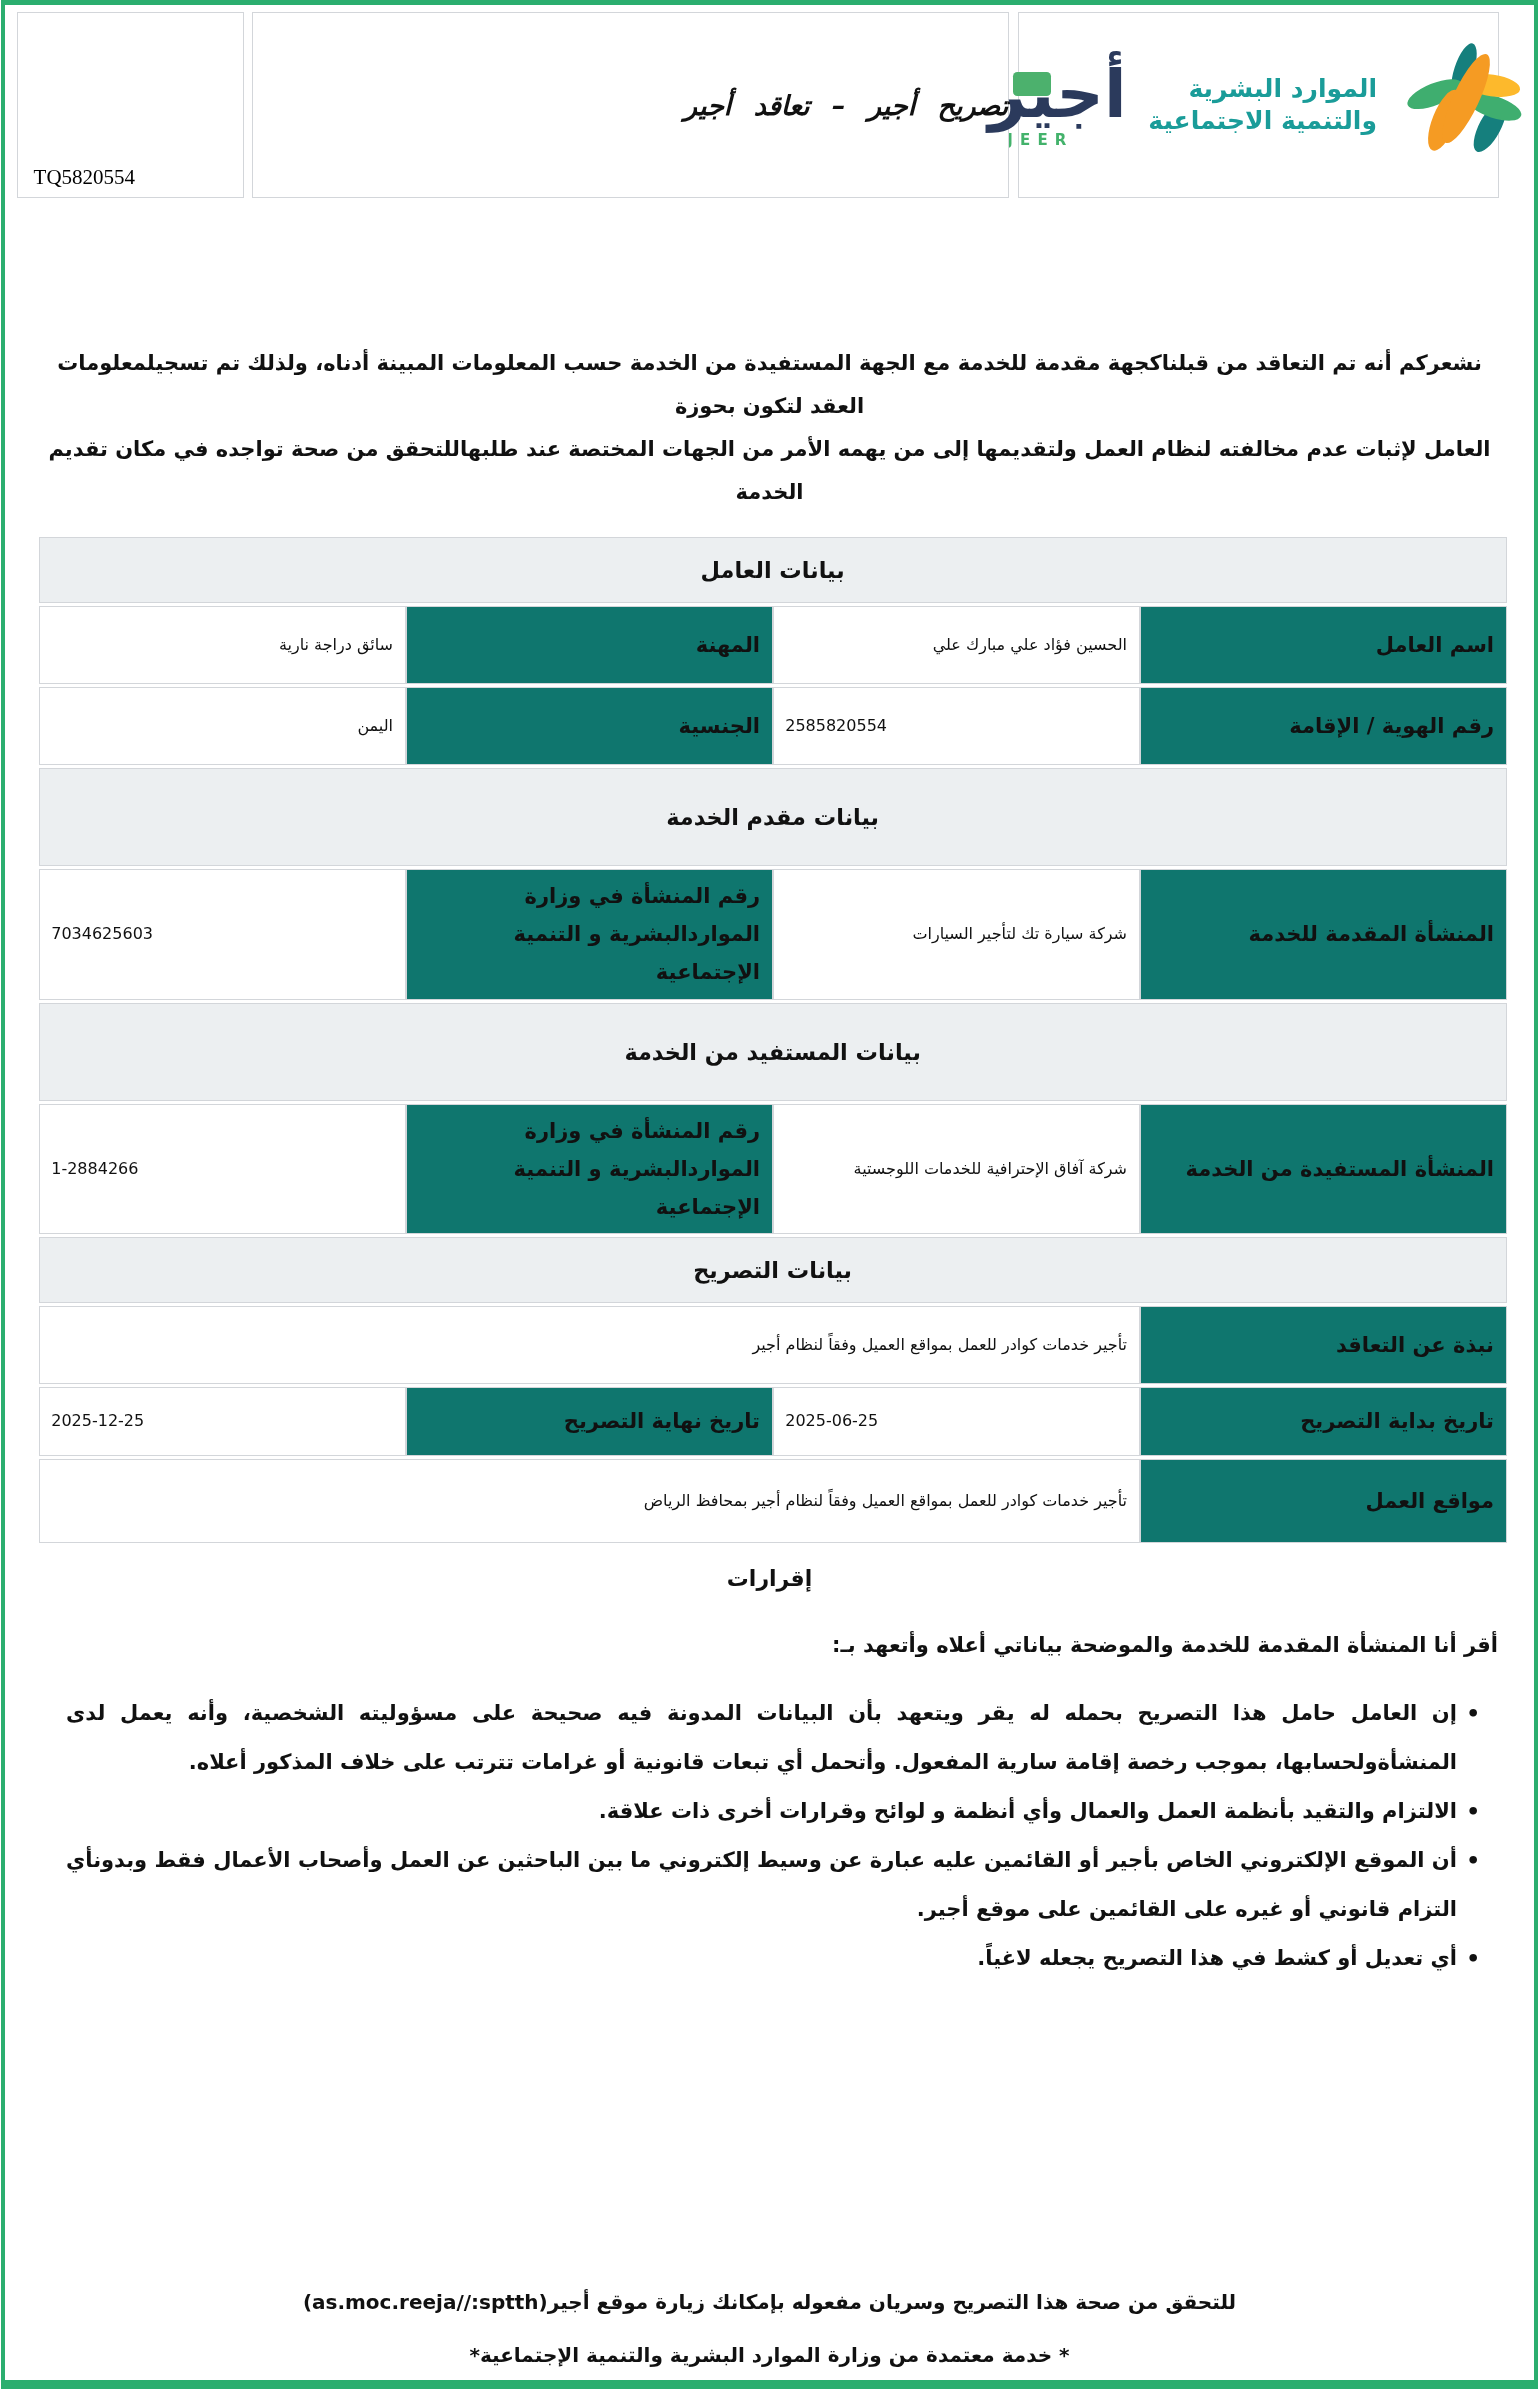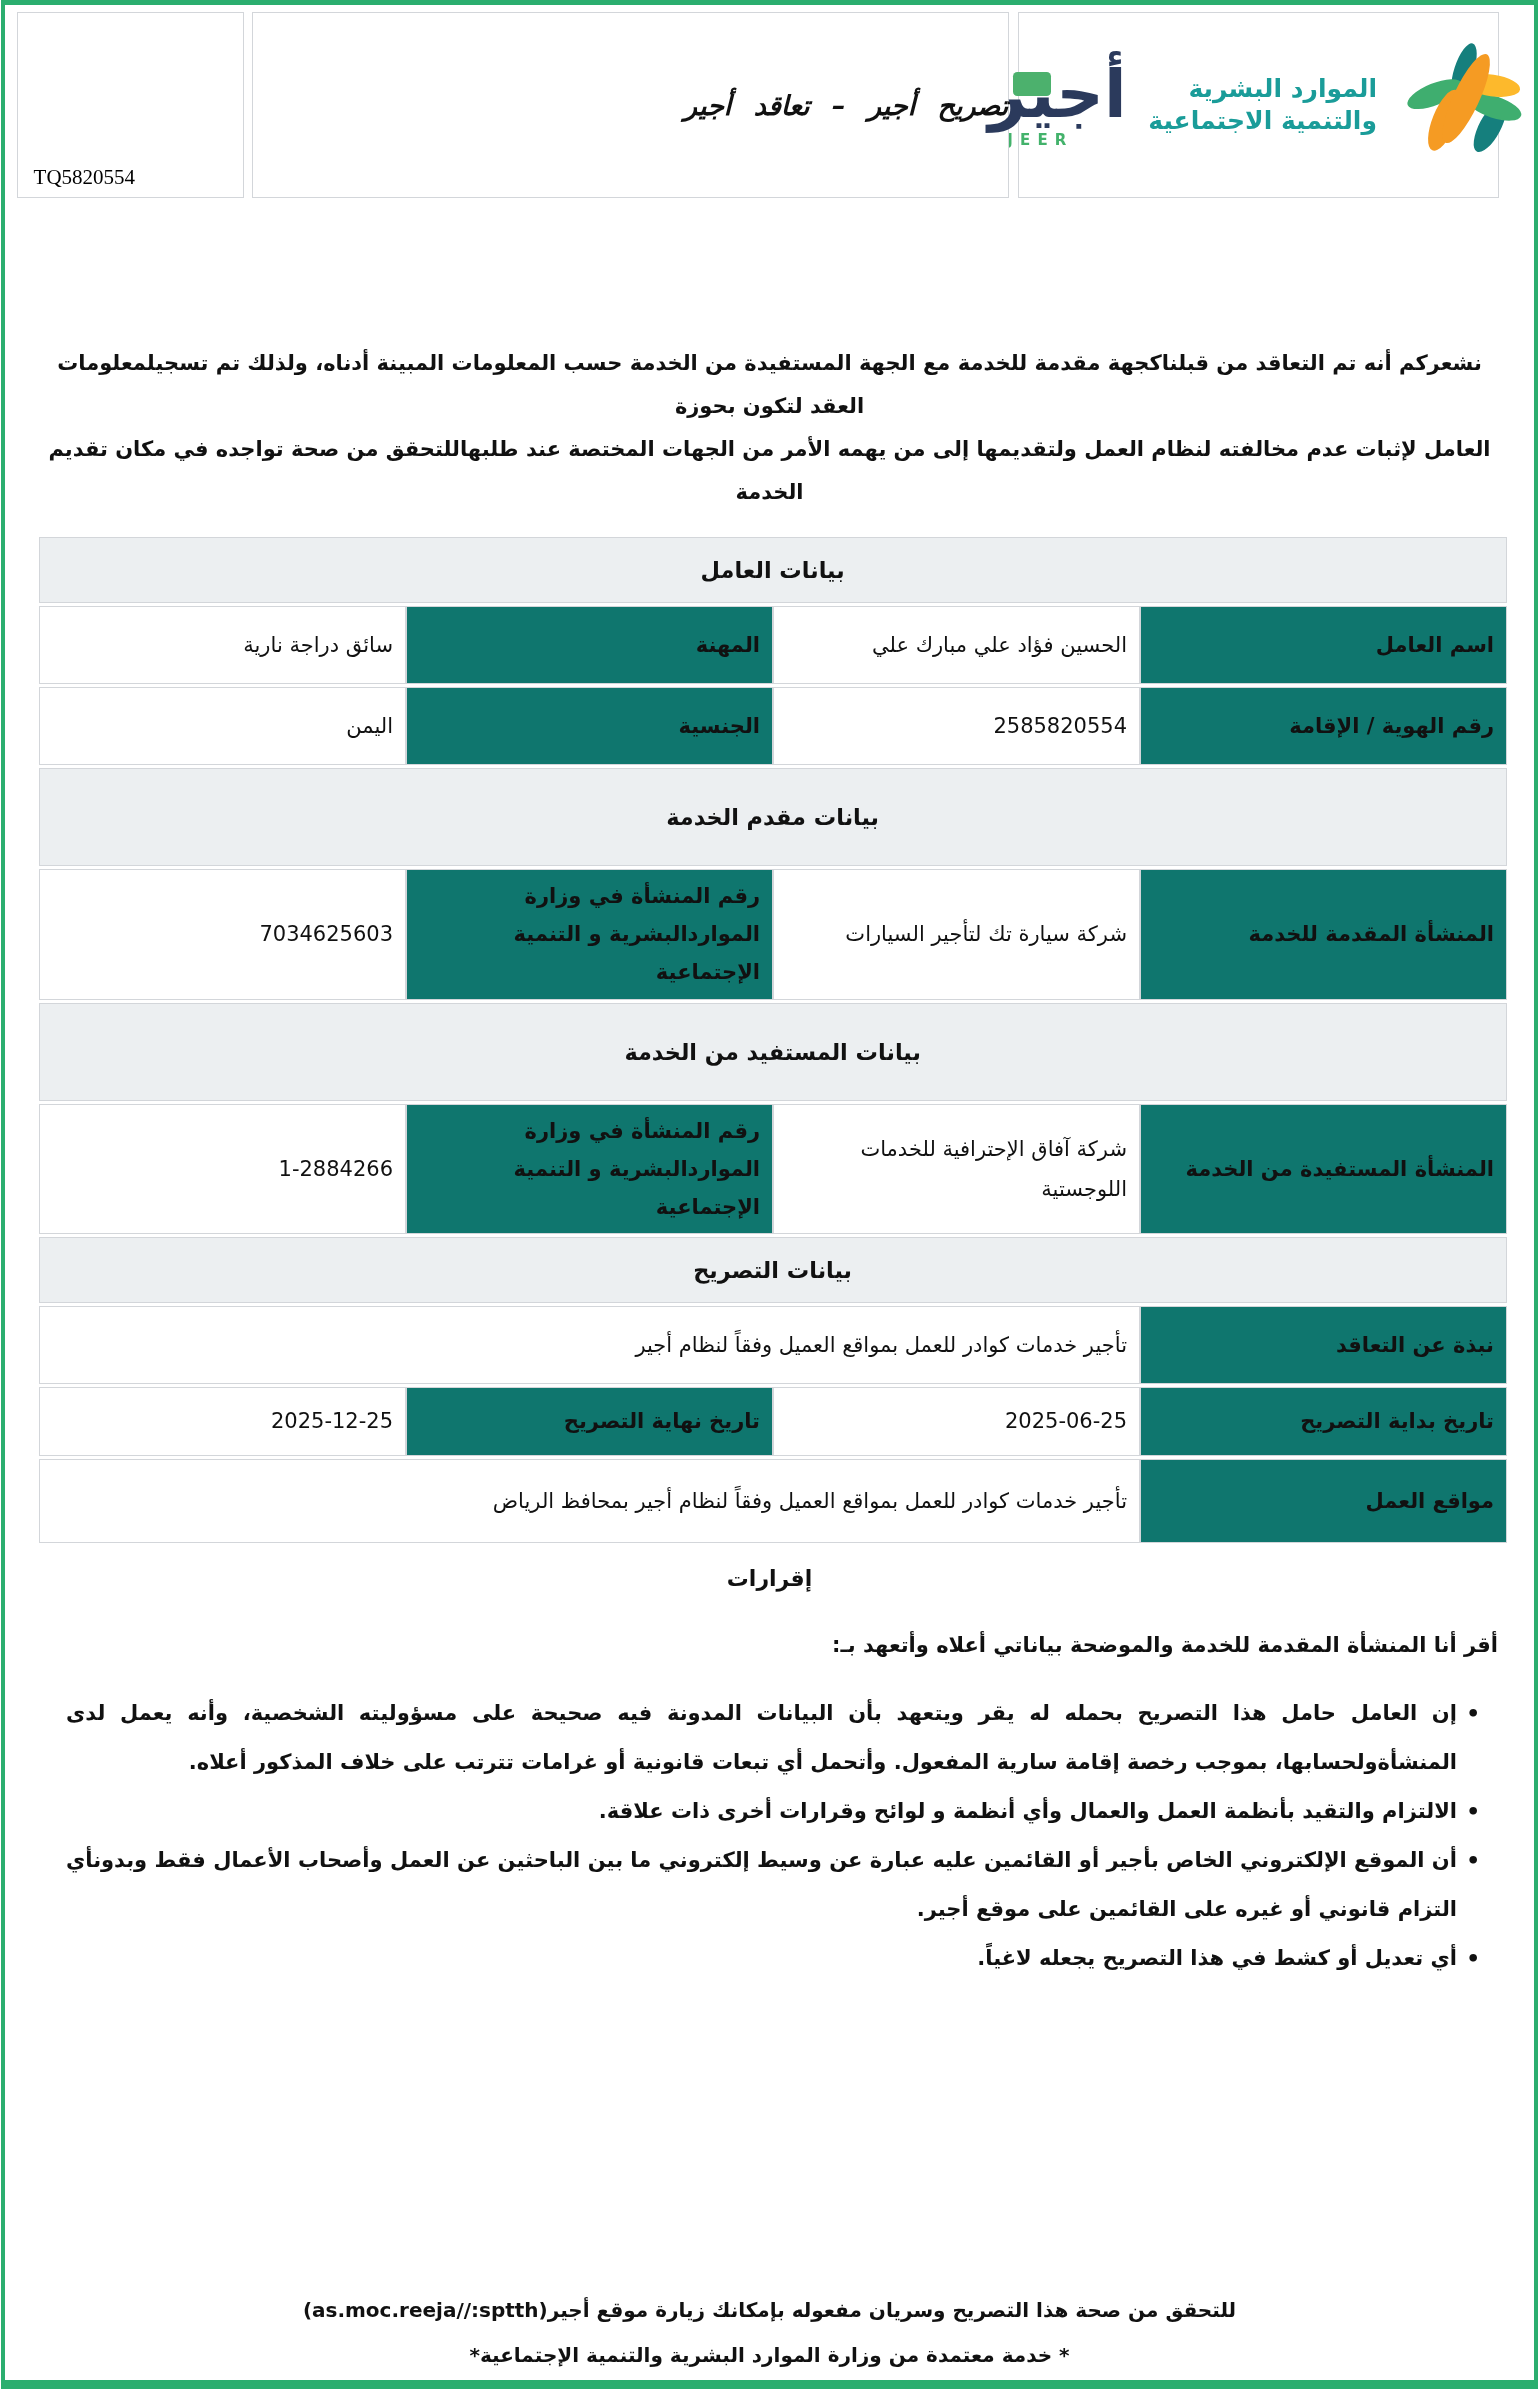--- a/index.html
+++ b/index.html
@@ -137,22 +137,21 @@
   td.lbl {
     background: #0f766e;
     font-weight: bold;
     font-size: 21px;
     text-align: right;
     padding: 7.2px 11.6px;
     line-height: 38px;
   }
   td.val {
     background: #ffffff;
-    font-size: 21px;
-    text-align: right;
+    font-size: 16px;
     padding: 7.2px 11.6px;
     line-height: 40px;
   }
   tr.h106 td { height: 78px; }
   tr.h150 td { height: 113px; }
   tr.h140 td { height: 101px; }
   tr.h96  td { height: 69px; }
   tr.h116 td { height: 84px; }
   tr.sec-tall td { height: 98px; }
   tr.sec-short td { height: 66px; }
@@ -196,21 +195,21 @@
 
   
   .footer-verify, .footer-approved {
     position: absolute;
     left: 0;
     right: 0;
     text-align: center;
     font-size: 20px;
     font-weight: bold;
   }
-  .footer-verify { bottom: 58px; }
+  .footer-verify { bottom: 66px; }
   .footer-approved { bottom: 13px; }
 </style>
 </head>
 <body>
 
 <div class="header">
 
   <div class="hbox logos-box">
     <div class="ajeer-logo">
       <div class="ajeer-ar-wrap">

